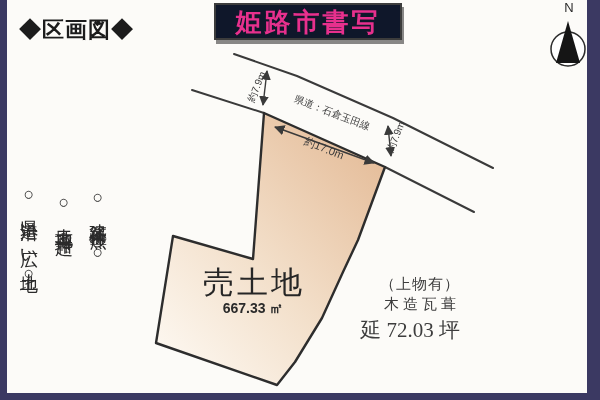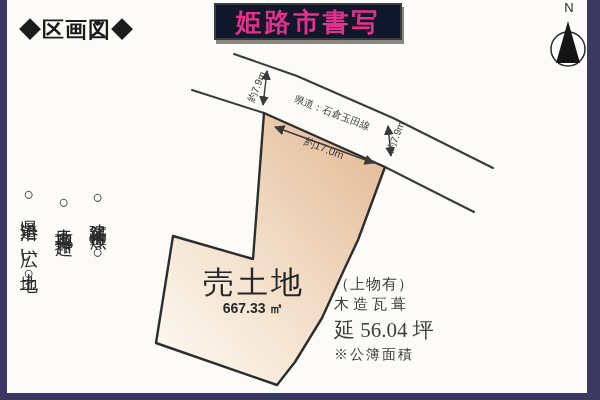--- a/index.html
+++ b/index.html
@@ -29,21 +29,21 @@
   .dim-frontage{left:297px;top:141px;width:54px;text-align:center;font-size:11px;color:#3a3a3a;
     transform:rotate(22deg);transform-origin:center;}
   .dim-left{left:232px;top:80px;width:50px;text-align:center;font-size:10px;color:#3a3a3a;
     transform:rotate(-68deg);transform-origin:center;}
   .dim-right{left:371px;top:130px;width:50px;text-align:center;font-size:10px;color:#3a3a3a;
     transform:rotate(-68deg);transform-origin:center;}
   .plot-title{left:192px;top:262px;width:124px;text-align:center;font-size:31px;font-weight:normal;
     color:#262626;letter-spacing:3px;}
   .plot-sqm{left:186px;top:300px;width:134px;text-align:center;font-size:14px;font-weight:bold;color:#2a2a2a;}
   .plot-tsubo{left:186px;top:326px;width:138px;text-align:center;font-size:18px;font-weight:bold;color:#2a2a2a;}
-  .bldg{left:334px;top:275px;width:126px;text-align:left;color:#3d3d3d;
+  .bldg{left:334px;top:275px;width:126px;text-align:right;color:#3d3d3d;
     font-family:"Liberation Serif", serif;}
   .bldg .b1{font-size:15px;letter-spacing:1px;}
   .bldg .b2{font-size:15px;letter-spacing:4px;margin-top:1px;}
   .bldg .b3{font-size:21px;margin-top:2px;}
   .bldg .b4{font-size:14px;letter-spacing:2px;margin-top:2px;}
   .vcol{position:absolute;writing-mode:vertical-rl;text-orientation:upright;
     font-size:18px;letter-spacing:2px;color:#2b2b2b;font-family:"Liberation Serif", serif;}
   .vcol1{left:86px;top:187px;}
   .vcol2{left:52px;top:192px;}
   .vcol3{left:17px;top:184px;}
@@ -96,22 +96,21 @@
   <div class="lbl dim-frontage">約17.0m</div>
   <div class="lbl dim-left">約7.9m</div>
   <div class="lbl dim-right">約7.9m</div>
 
   <div class="lbl plot-title">売土地</div>
   <div class="lbl plot-sqm">667.33 ㎡</div>
 
   <div class="lbl bldg">
     <div class="b1">（上物有）</div>
     <div class="b2">木造瓦葺</div>
-    <div class="b3">延 56.04 坪</div>
-    <div class="b4">※公簿面積</div>
+    <div class="b3">延 72.03 坪</div>
   </div>
 
   <div class="vcol vcol1">○建築条件無し○</div>
   <div class="vcol vcol2">○土地二百坪超○</div>
   <div class="vcol vcol3">○県道沿い広い土地○</div>
 
 
 </div>
 
 </body></html>

